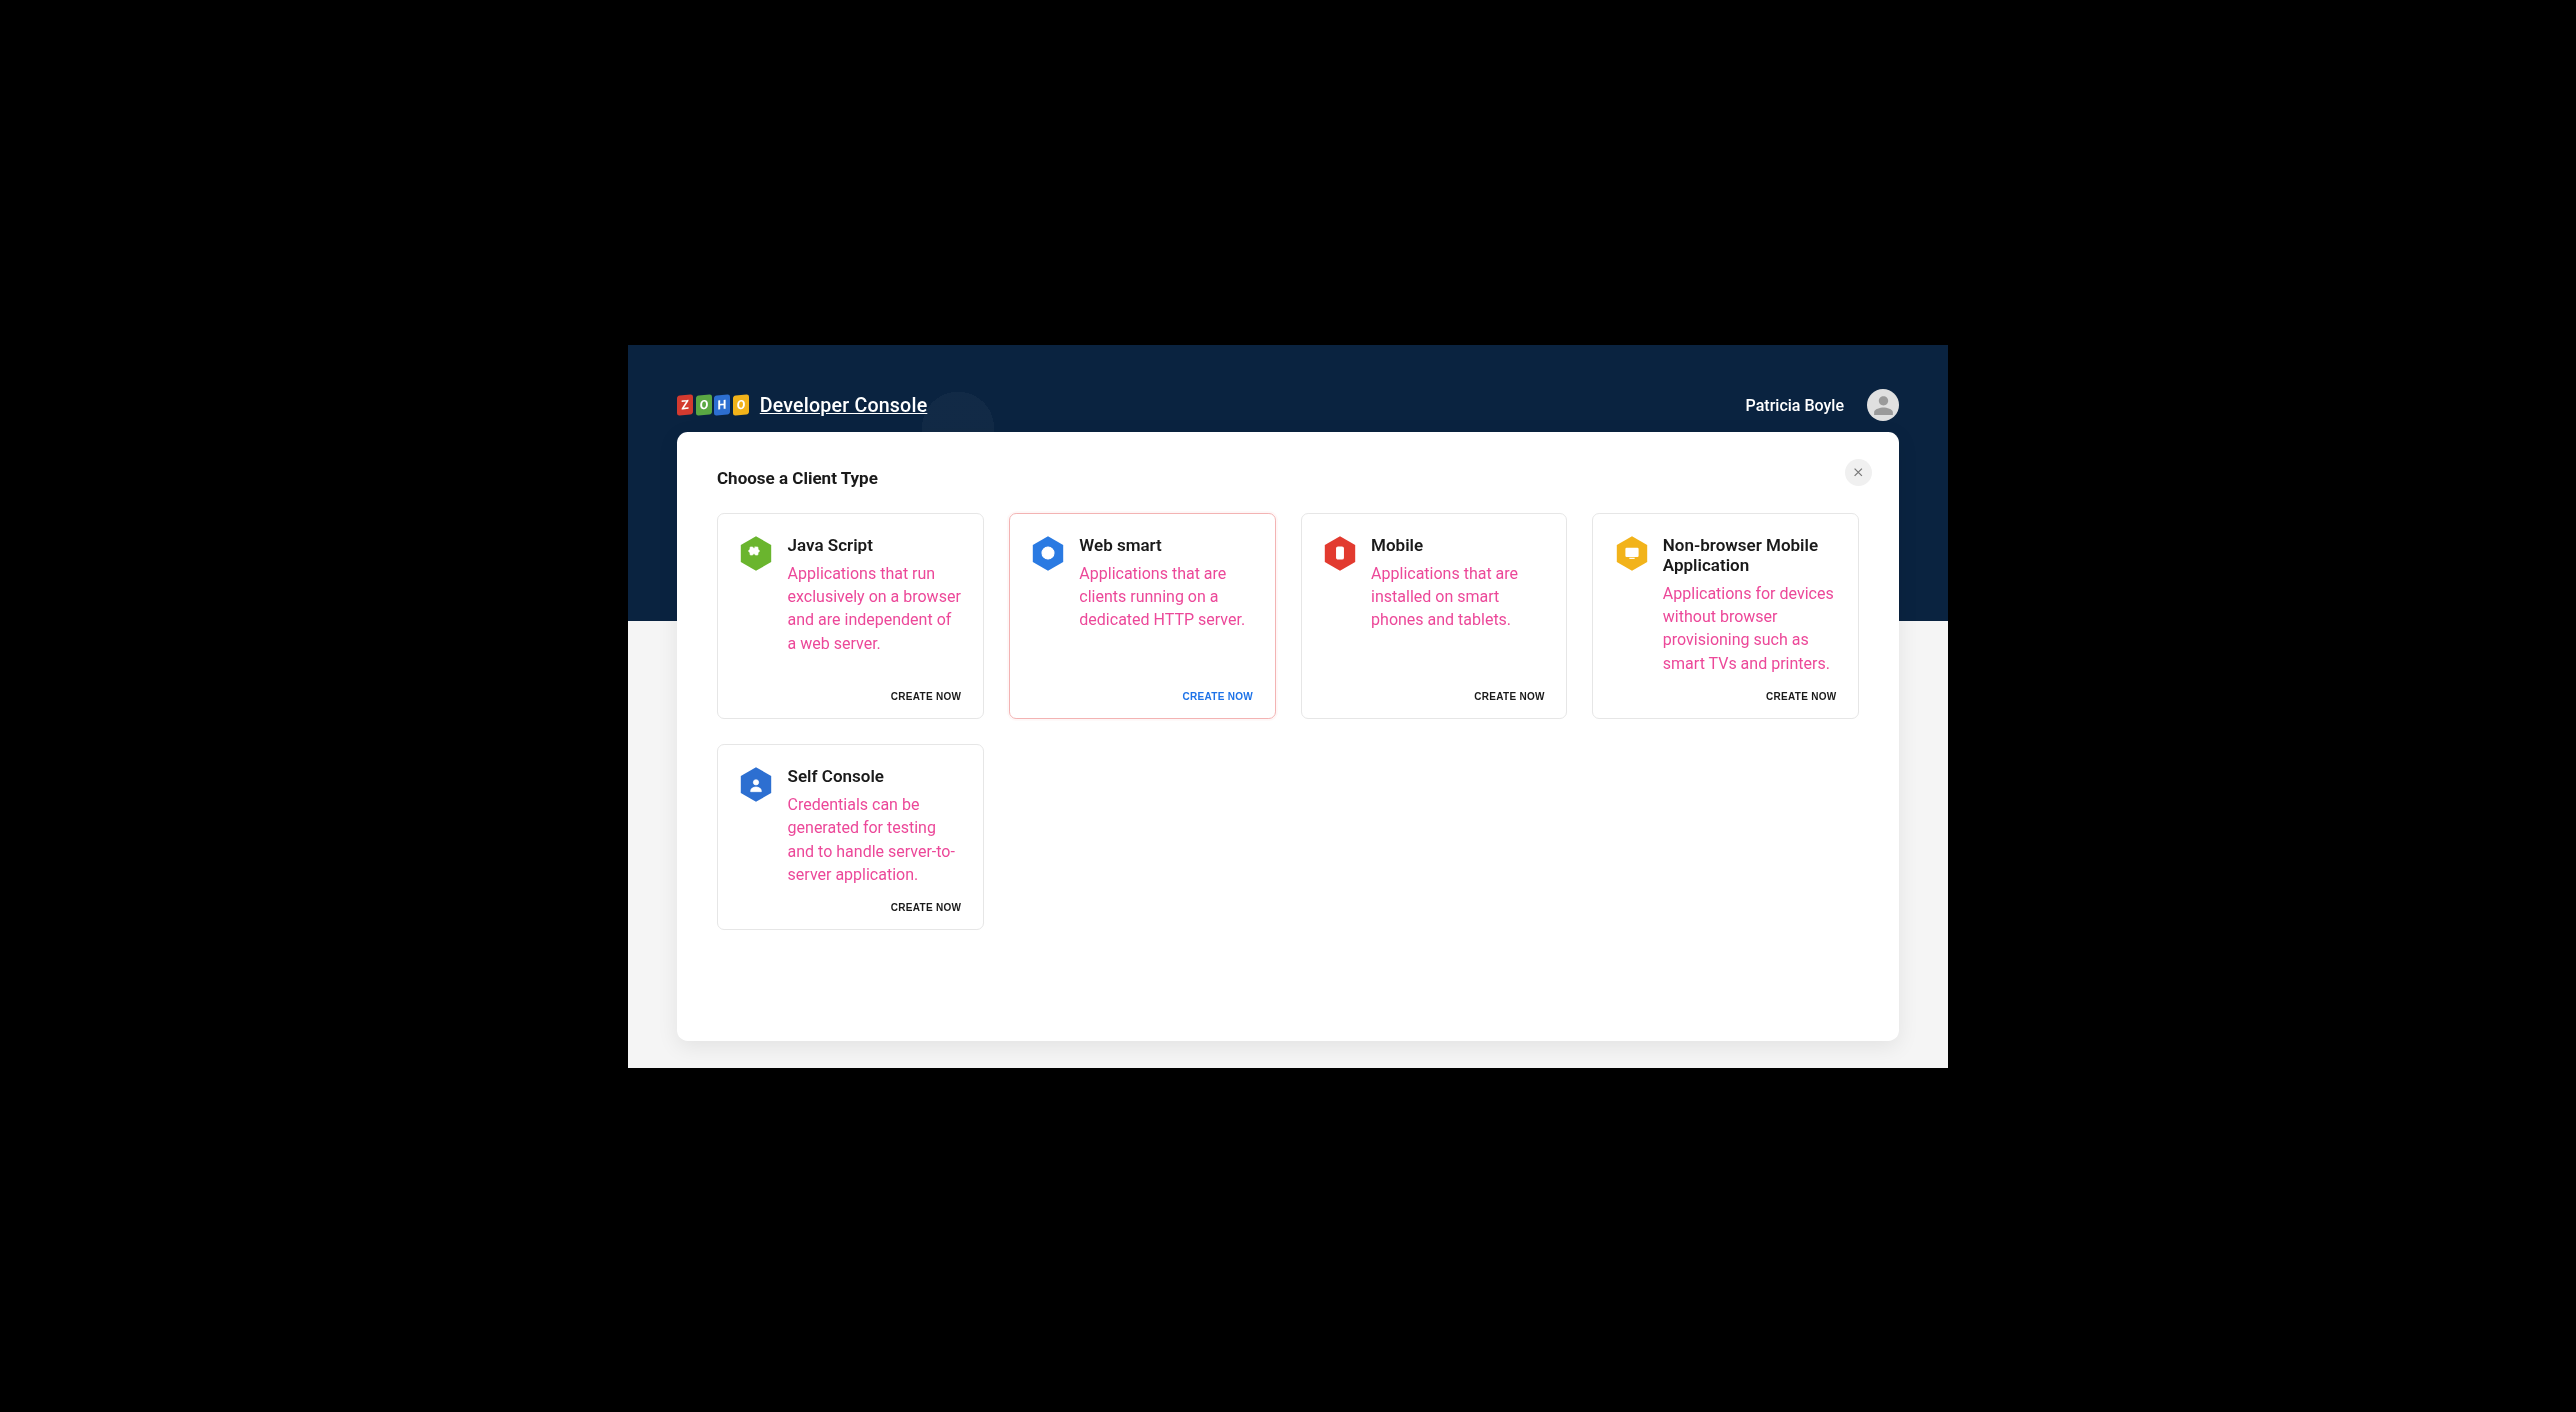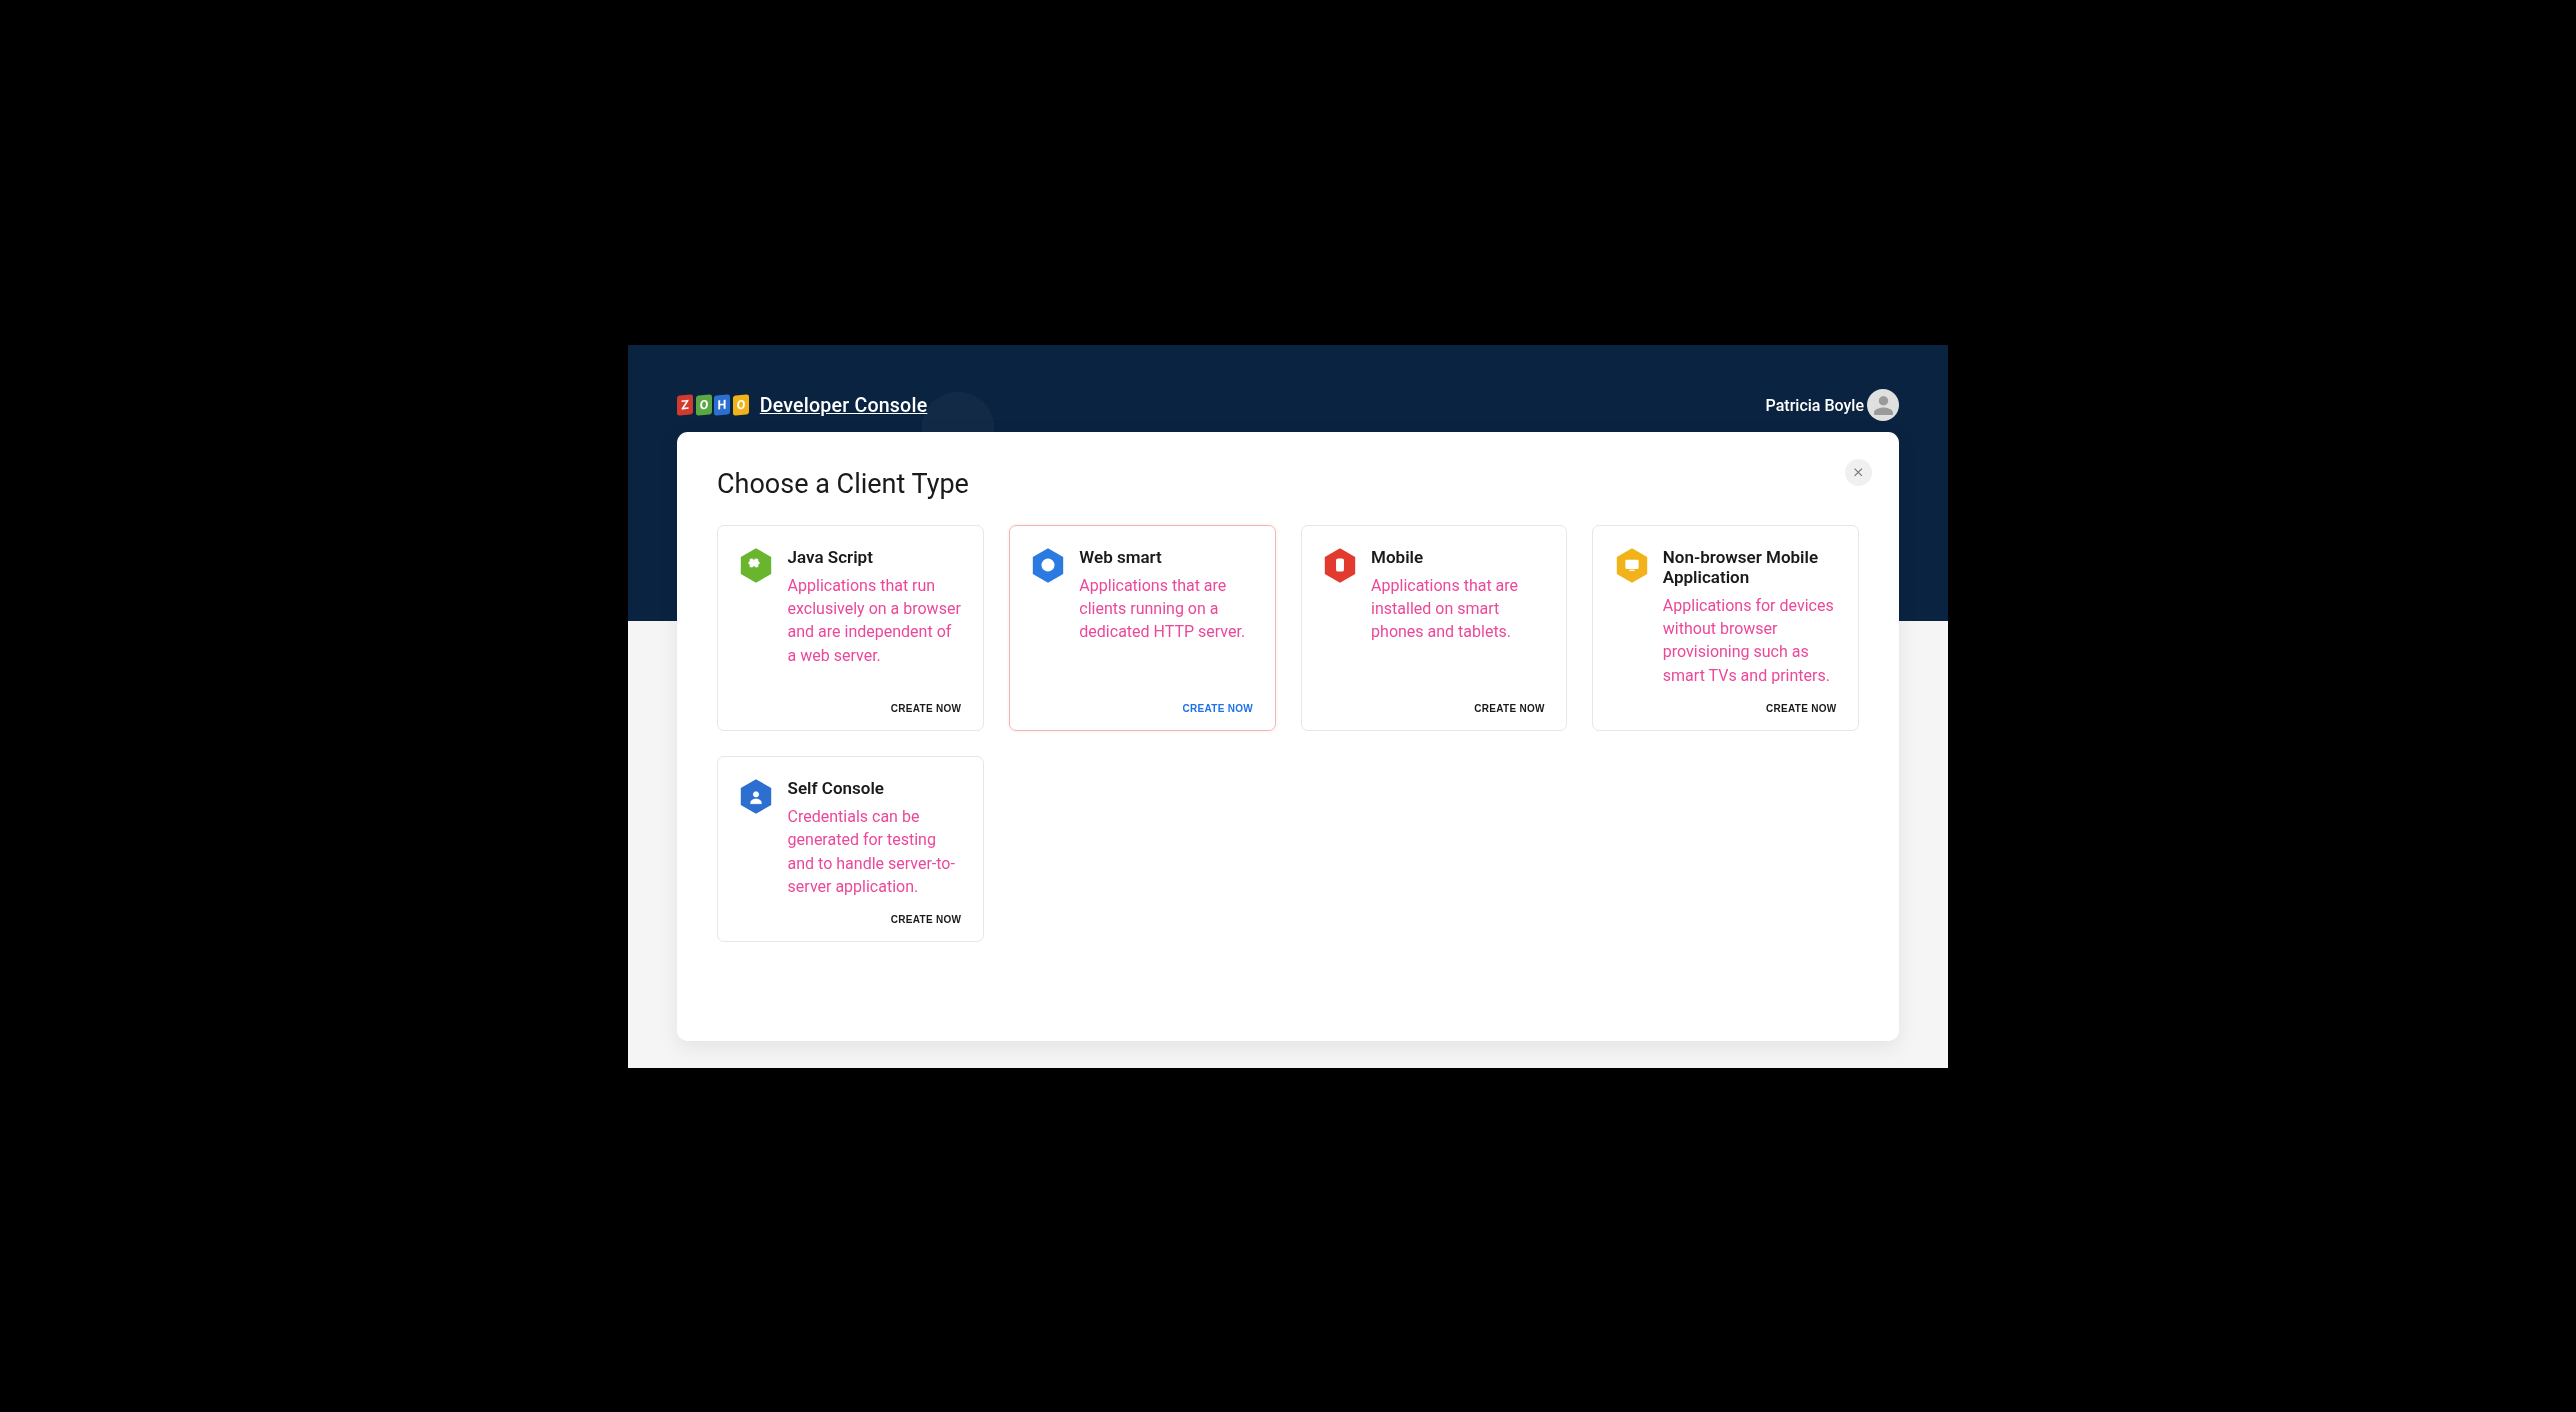--- a/index.html
+++ b/index.html
@@ -37,33 +37,33 @@
     height: 85px;
   }
   .brand { display: flex; align-items: center; gap: 10.7px; }
   .logo-blocks { display: flex; gap: 2.7px; }
   .lb { width: 16px; height: 19.6px; border-radius: 2.7px; color: #fff; font-weight: 700; font-size: 12.5px; display: flex; align-items: center; justify-content: center; transform: skewY(-6deg); }
   .lb.z { background: #d33a2f; }
   .lb.o1 { background: #5aa843; }
   .lb.h { background: #2d6fd1; }
   .lb.o2 { background: #f2b31a; }
   .app-title { color: #fff; font-size: 19.6px; font-weight: 500; letter-spacing: 0.2px; text-decoration: underline; }
-  .user-area { display: flex; align-items: center; gap: 3px; color: #fff; font-size: 16px; font-weight: 500; }
+  .user-area { display: flex; align-items: center; gap: 23px; color: #fff; font-size: 16px; font-weight: 500; }
   .avatar { width: 32px; height: 32px; border-radius: 50%; background: #e0e0e0; display: flex; align-items: center; justify-content: center; }
   .avatar svg { width: 25px; height: 25px; fill: #9a9a9a; }
 
   .panel {
     position: absolute;
     top: 87px; left: 49px; right: 49px; bottom: 27px;
     background: #fff;
     border-radius: 10.7px;
     box-shadow: 0 5.3px 21.4px rgba(0,0,0,0.08);
     padding: 36px 40px;
   }
-  .panel-title { font-size: 27px; font-weight: 400; color: #1a1a1a; margin-bottom: 25px; }
+  .panel-title { font-size: 17px; font-weight: 700; color: #1a1a1a; margin-bottom: 25px; }
   .close-btn {
     position: absolute; top: 27px; right: 27px;
     width: 27px; height: 27px; border-radius: 50%;
     background: #f0f0f0; display: flex; align-items: center; justify-content: center;
     cursor: pointer; border: none;
   }
   .close-btn svg { width: 12.5px; height: 12.5px; stroke: #777; stroke-width: 2.4; fill: none; }
 
   .grid { display: grid; grid-template-columns: repeat(4, 1fr); gap: 25px; }
   .card {

